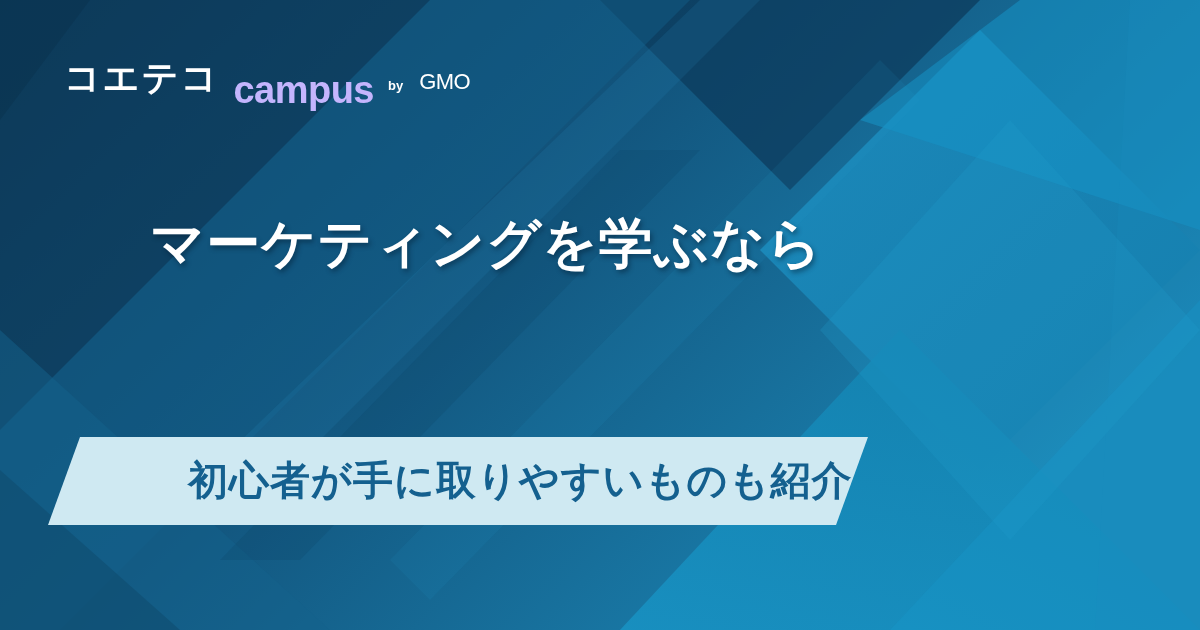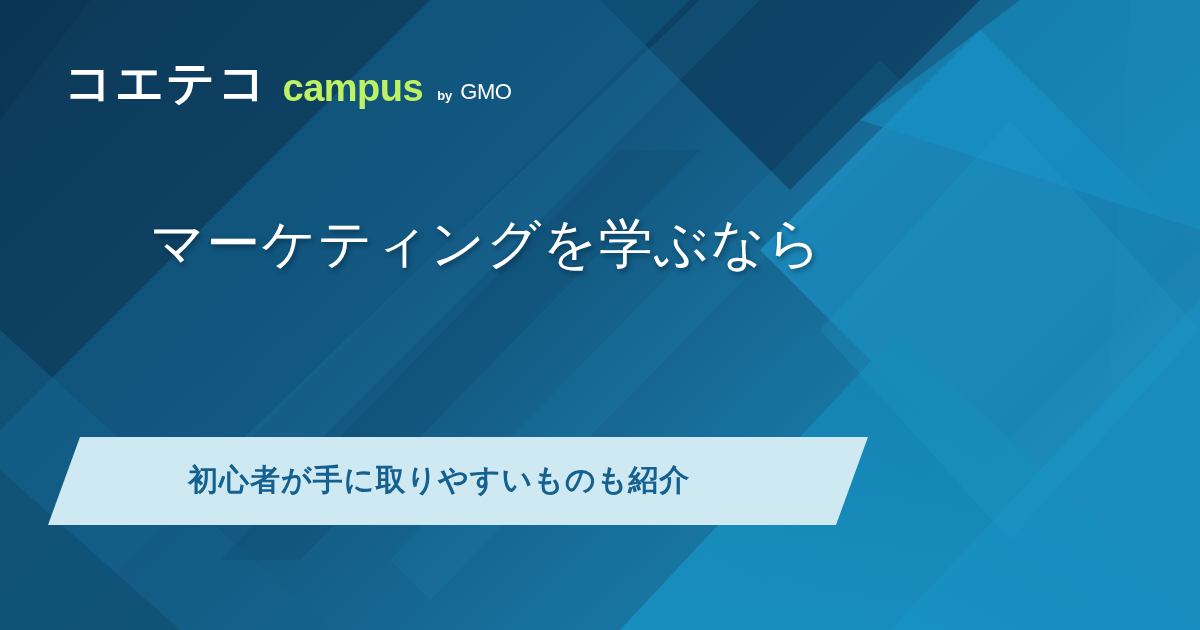--- a/index.html
+++ b/index.html
@@ -24,58 +24,58 @@
 
   
   .logo{
     position:absolute;
     left:64px; top:58px;
     display:flex; align-items:flex-end;
     gap:14px;
     z-index:5;
   }
   .logo-jp{
-    font-size:48px;
+    font-size:36px;
     font-weight:700;
     letter-spacing:2px;
     color:#ffffff;
     line-height:1;
     font-family:"DejaVu Sans","Liberation Sans",sans-serif;
   }
   .logo-en{
     font-size:38px;
     font-weight:700;
-    color:#bef264;
+    color:#c4b5fd;
     line-height:1;
     letter-spacing:-0.5px;
     position:relative;
-    top:1px;
+    top:13px;
   }
   .logo-by{
-    display:flex; align-items:flex-end; gap:8px;
+    display:flex; align-items:flex-end; gap:16px;
     position:relative; top:-3px;
   }
   .logo-by-text{
     font-size:13px; font-weight:700; color:#ffffff; line-height:1;
     position:relative; top:-1px;
   }
   .logo-gmo{
     font-size:22px; font-weight:400; color:#ffffff; line-height:1;
     letter-spacing:-0.5px;
   }
 
   
   .headline{
     position:absolute;
     left:150px; top:208px;
     z-index:5;
   }
   .headline-line{
     font-size:54px;
-    font-weight:400;
+    font-weight:700;
     color:#ffffff;
     line-height:1.32;
     letter-spacing:1px;
     white-space:nowrap;
     text-shadow:2px 3px 5px rgba(0,25,45,0.45);
     font-family:"DejaVu Sans","Liberation Sans",sans-serif;
   }
 
   
   .banner-wrap{
@@ -86,21 +86,21 @@
   }
   .banner-shape{
     position:absolute; inset:0;
   }
   .banner-shape svg{ display:block; }
   .banner-text{
     position:absolute;
     left:188px; top:0;
     height:92px;
     display:flex; align-items:center;
-    font-size:30px;
+    font-size:40px;
     font-weight:700;
     color:#14608f;
     letter-spacing:1px;
     white-space:nowrap;
     font-family:Liberation Serif, serif;
   }
 </style>
 </head>
 <body>
 

